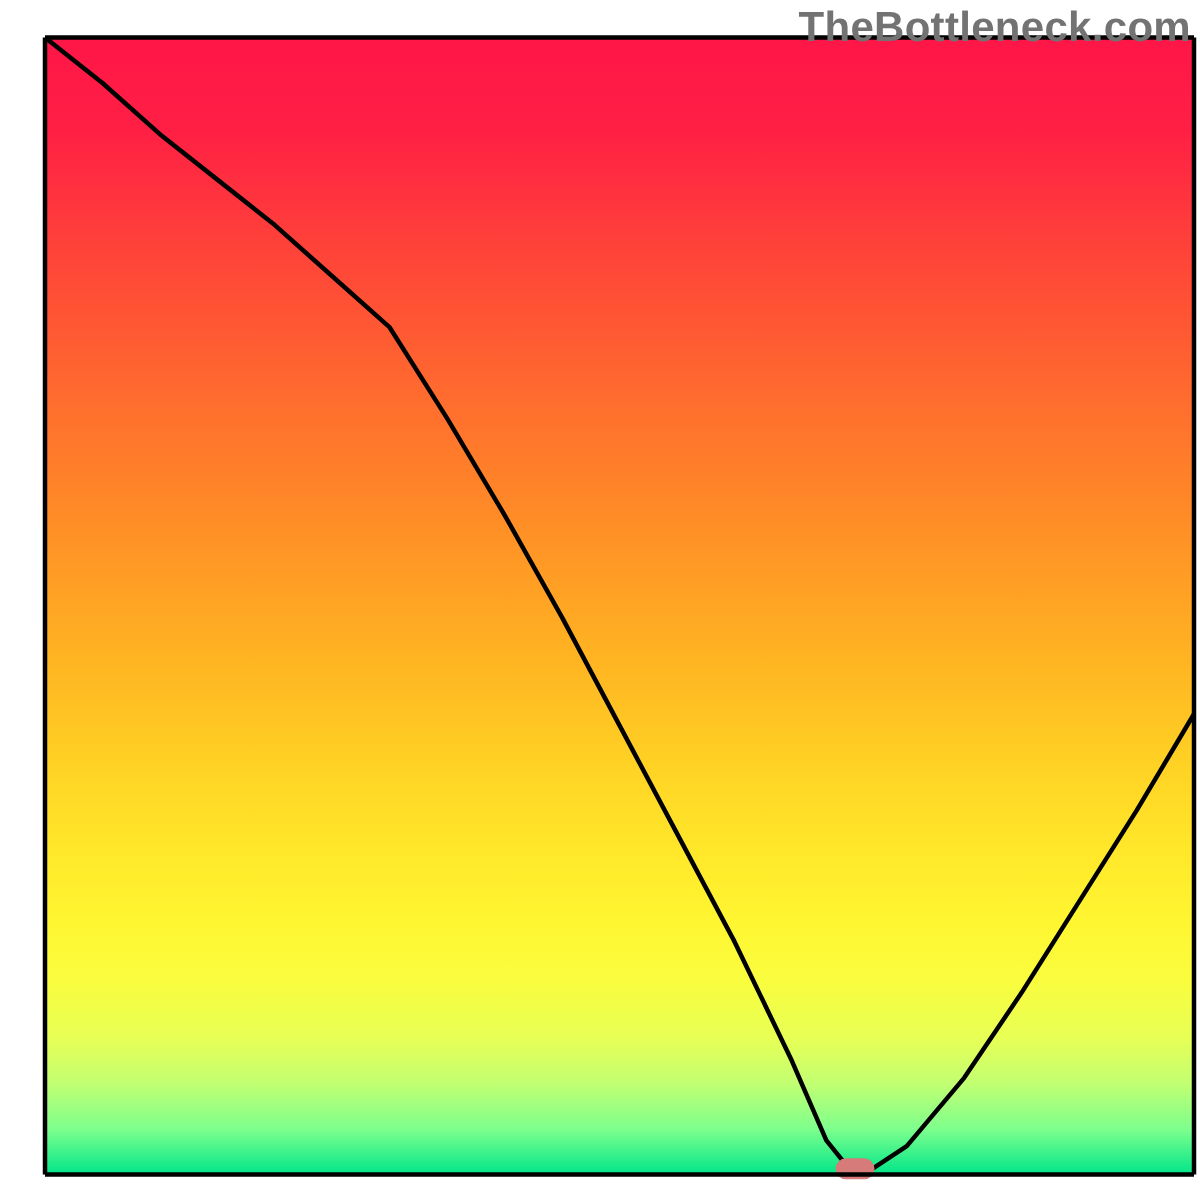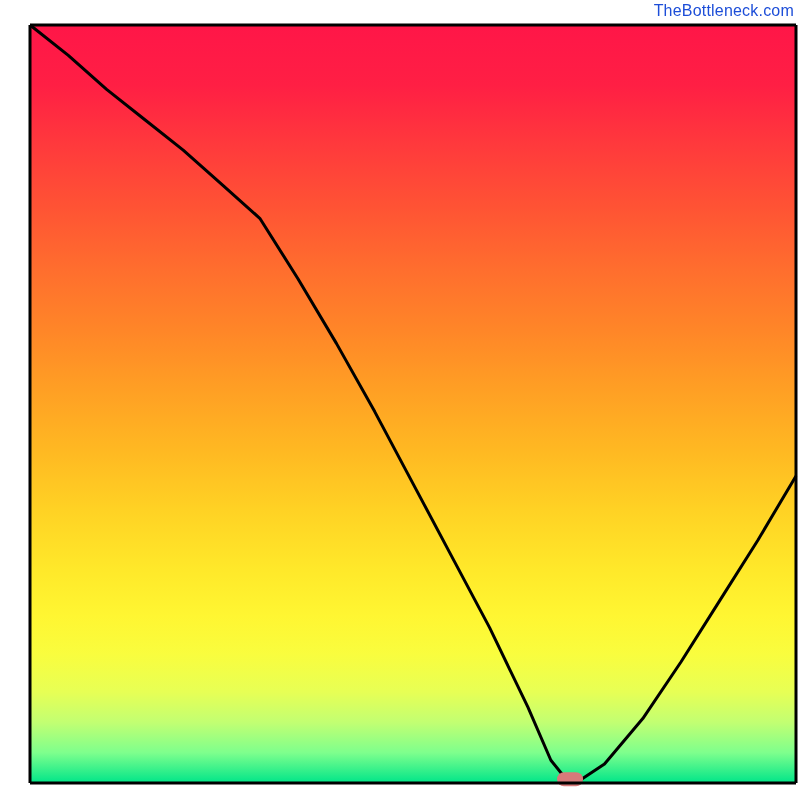--- a/index.html
+++ b/index.html
@@ -13,23 +13,23 @@
   }
   .chart-wrap {
     position: relative;
     width: 800px;
     height: 800px;
   }
   .attribution {
     position: absolute;
     top: 2px;
     right: 6px;
-    font-size: 16px;
-    color: #1d4ed8;
-    font-weight: 400;
+    font-size: 28px;
+    color: #737373;
+    font-weight: 700;
     letter-spacing: 0.2px;
   }
   svg {
     display: block;
   }
 </style>
 </head>
 <body>
 
 <div class="chart-wrap">

